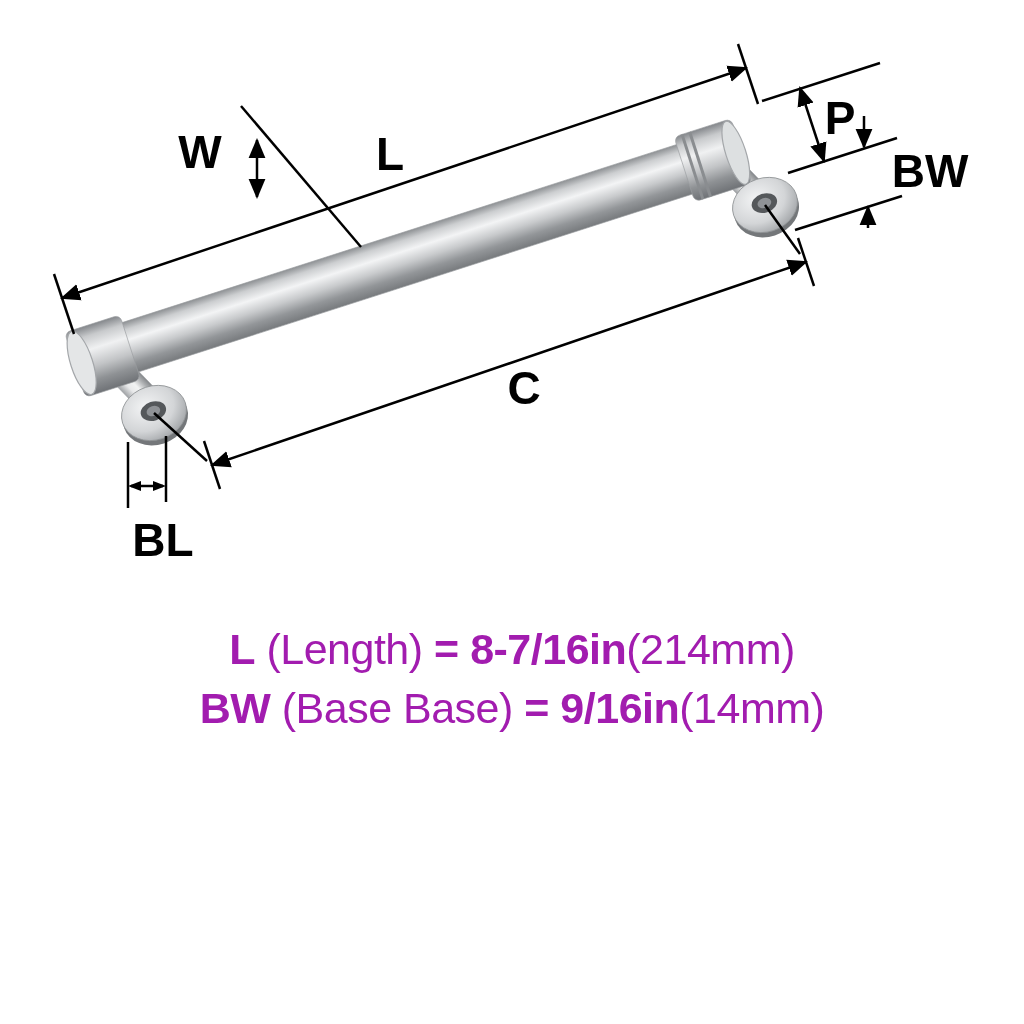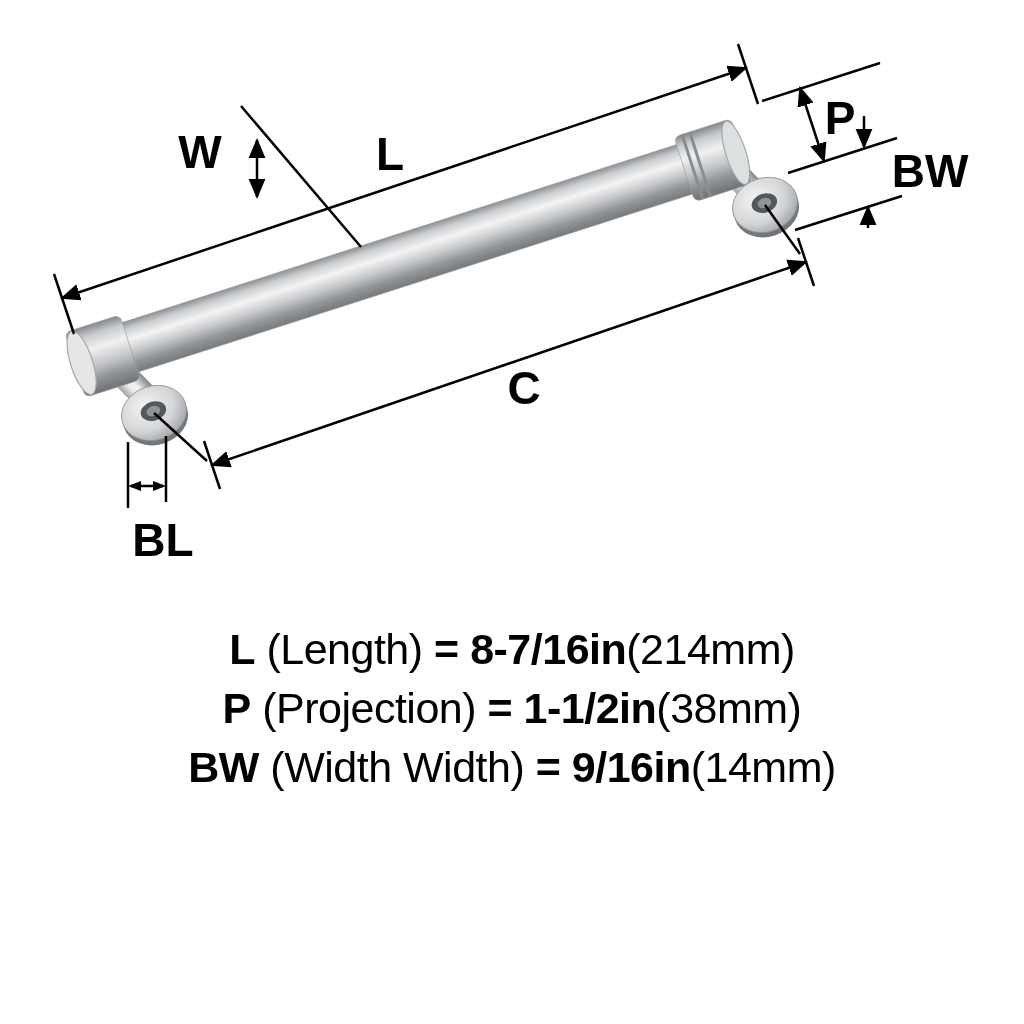--- a/index.html
+++ b/index.html
@@ -1,20 +1,20 @@
 <!DOCTYPE html>
 <html><head>
 <meta charset="utf-8">
 <style>
   html,body{margin:0;padding:0;background:#fff;}
   body{width:1024px;height:1024px;position:relative;font-family:"Liberation Sans",sans-serif;}
   .diagram-wrap{position:absolute;left:0;top:0;width:1024px;height:600px;}
   .dim{stroke:#000;stroke-width:2.5;fill:none;}
   .dlabel{font-family:"Liberation Sans",sans-serif;font-weight:bold;font-size:46px;fill:#000;}
-  .legend{position:absolute;left:0;top:620px;width:1024px;text-align:center;color:#000000;}
+  .legend{position:absolute;left:0;top:620px;width:1024px;text-align:center;color:#a21caf;}
   .legend-row{font-size:43px;line-height:59px;letter-spacing:-0.5px;white-space:nowrap;}
   .lbl,.eq,.val{font-weight:bold;}
 </style>
 </head>
 <body>
 
 <div class="diagram-wrap">
 <svg viewBox="0 0 1024 600" width="1024" height="600">
   <defs>
     <marker id="ah" viewBox="0 0 10 10" refX="9" refY="5" markerWidth="8" markerHeight="8" orient="auto-start-reverse">
@@ -123,24 +123,18 @@
 </div>
 
 <div class="legend">
   <div class="legend-row">
     <span class="lbl">L</span>
     <span class="nm">(Length)</span>
     <span class="eq">=</span>
     <span class="val">8-7/16in</span><span class="met">(214mm)</span>
   </div>
   <div class="legend-row">
-    <span class="lbl">P</span>
-    <span class="nm">(Projection)</span>
-    <span class="eq">=</span>
-    <span class="val">1-1/2in</span><span class="met">(38mm)</span>
-  </div>
-  <div class="legend-row">
     <span class="lbl">BW</span>
-    <span class="nm">(Width Width)</span>
+    <span class="nm">(Base Base)</span>
     <span class="eq">=</span>
     <span class="val">9/16in</span><span class="met">(14mm)</span>
   </div>
 </div>
 
 </body></html>

